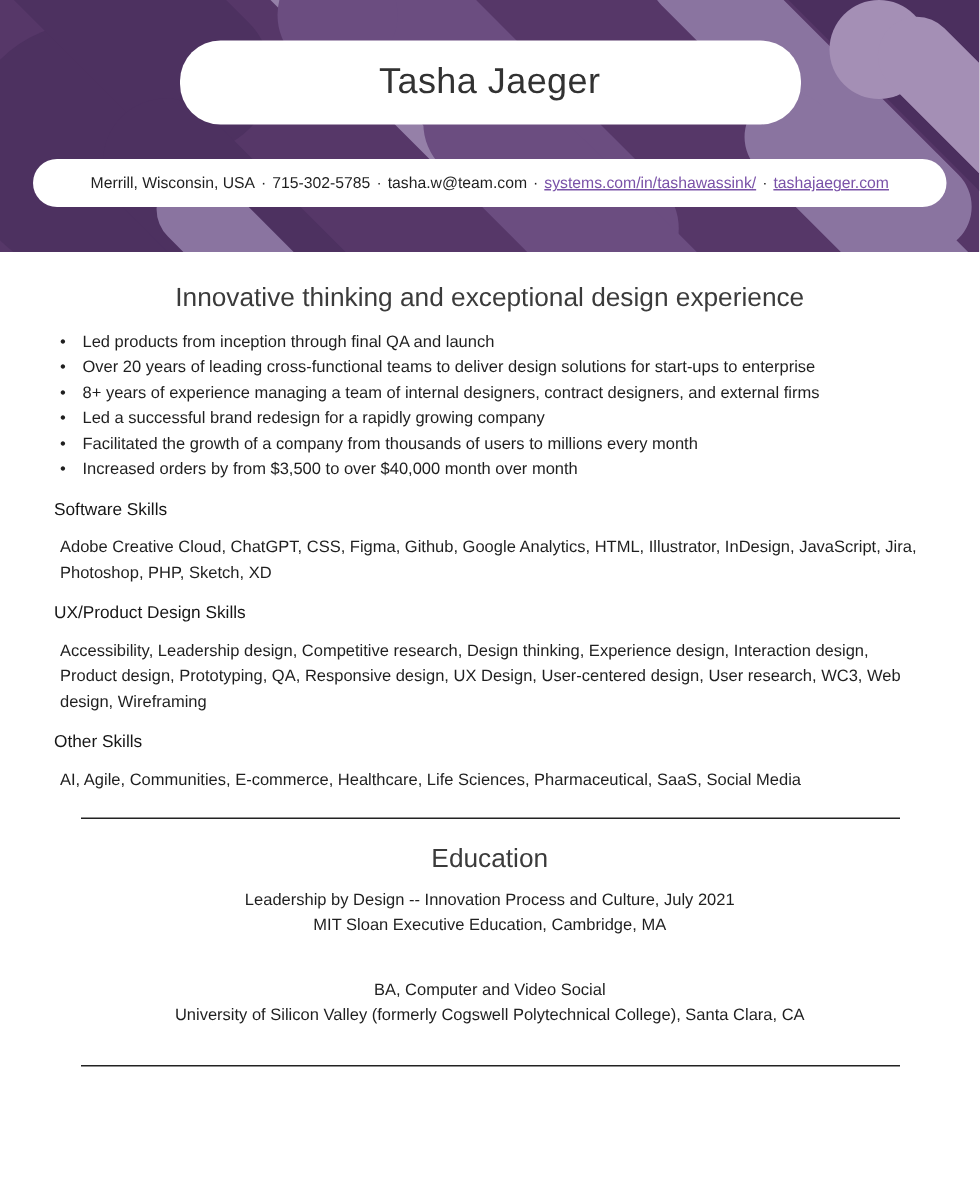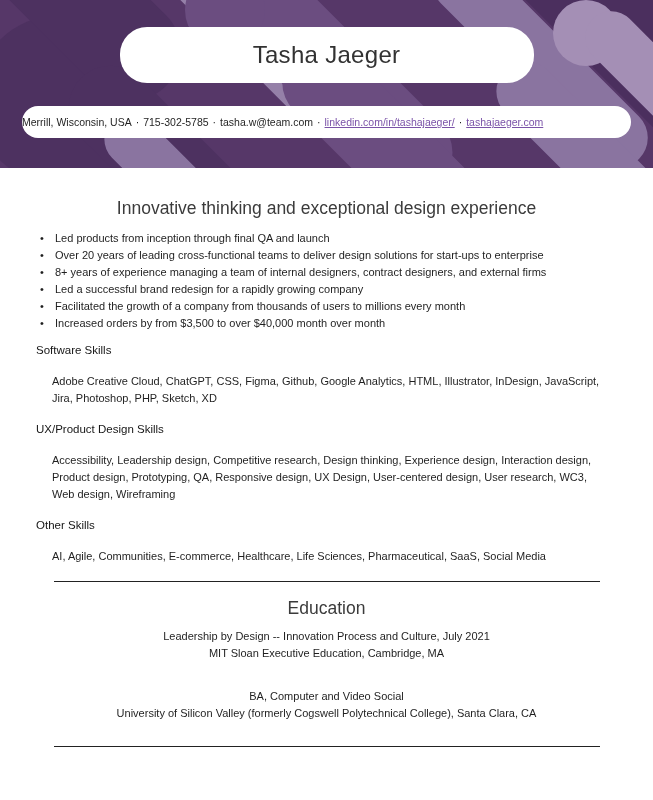--- a/index.html
+++ b/index.html
@@ -34,45 +34,45 @@
     position:relative; z-index:5;
     width:414px; height:56px; margin:27px auto 16px;
     background:#ffffff; border-radius:27px;
     display:flex; align-items:center; justify-content:center;
     font-size:24px; color:#323232; letter-spacing:0.3px;
   }
   .contact-pill {
     position:relative; z-index:5;
     width:609px; height:32px; margin:23px auto 0;
     background:#ffffff; border-radius:17px;
-    display:flex; align-items:center; 
+    display:flex; align-items:center; justify-content:center;
     font-size:10.5px; color:#1f1f1f; white-space:nowrap;
   }
   .contact-pill .sep { margin:0 4px; color:#1f1f1f; }
   .contact-pill a.link { color:#7a52a8; text-decoration:underline; cursor:pointer; }
 
   
-  .main { padding:28px 36px 0; color:#1f1f1f; }
+  .main { padding:18px 36px 0; color:#1f1f1f; }
   h1.center-h {
     font-weight:400; font-size:17.5px; line-height:24px;
     text-align:center; color:#3b3b3b; margin-bottom:10px;
   }
   ul.summary { list-style:none; padding-left:19px; margin:0 0 2px; }
   ul.summary li {
     position:relative; font-size:11px; line-height:17px; color:#1f1f1f;
   }
   ul.summary li::before {
     content:"•"; position:absolute; left:-15px; top:0;
     font-size:11px; color:#1f1f1f;
   }
   .skill-section h3 {
     font-size:11.5px; line-height:13px; font-weight:400; color:#161616;
     margin:12px 0 10px;
   }
-  .skill-section p { font-size:11px; line-height:17px; margin:16px; color:#1f1f1f; }
+  .skill-section p { font-size:11px; line-height:17px; margin:4px; color:#1f1f1f; }
 
   .divider {
     width:546px; margin:16px auto 14px;
     border-bottom:1px solid #222222; height:1px;
   }
   .edu h1.center-h { margin-bottom:8px; }
   .edu-entry { text-align:center; font-size:11px; line-height:17px; color:#1f1f1f; }
   .edu-entry + .edu-entry { margin-top:26px; }
 </style>
 </head>
@@ -99,21 +99,21 @@
       <span>Tasha Jaeger</span>
     </div>
 
     <div class="contact-pill">
       <span>Merrill, Wisconsin, USA</span>
       <span class="sep">·</span>
       <span>715-302-5785</span>
       <span class="sep">·</span>
       <span>tasha.w@team.com</span>
       <span class="sep">·</span>
-      <a class="link">linkedin.com/in/tashajaeger/</a>
+      <a class="link">systems.com/in/tashawassink/</a>
       <span class="sep">·</span>
       <a class="link">tashajaeger.com</a>
     </div>
   </div>
 
   <div class="main">
 
     <h1 class="center-h">Innovative thinking and exceptional design experience</h1>
 
     <ul class="summary">

